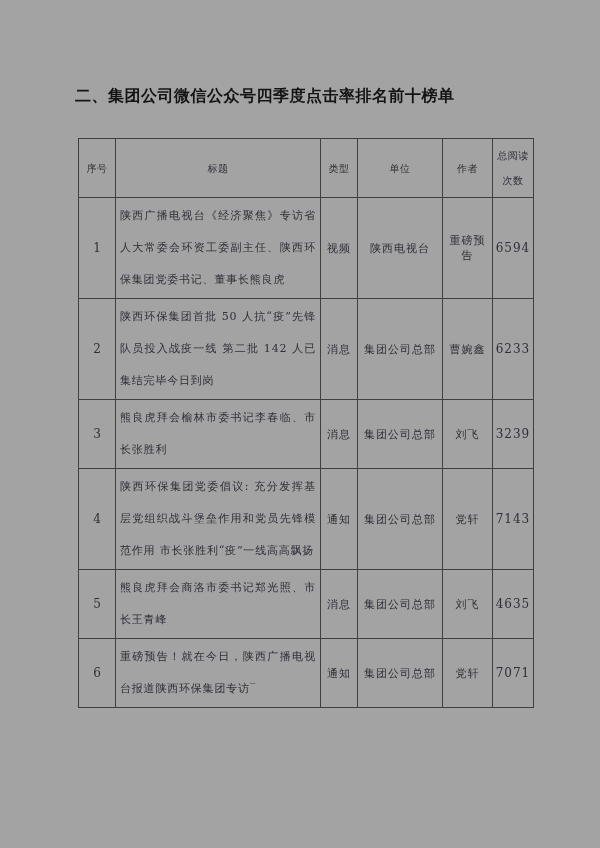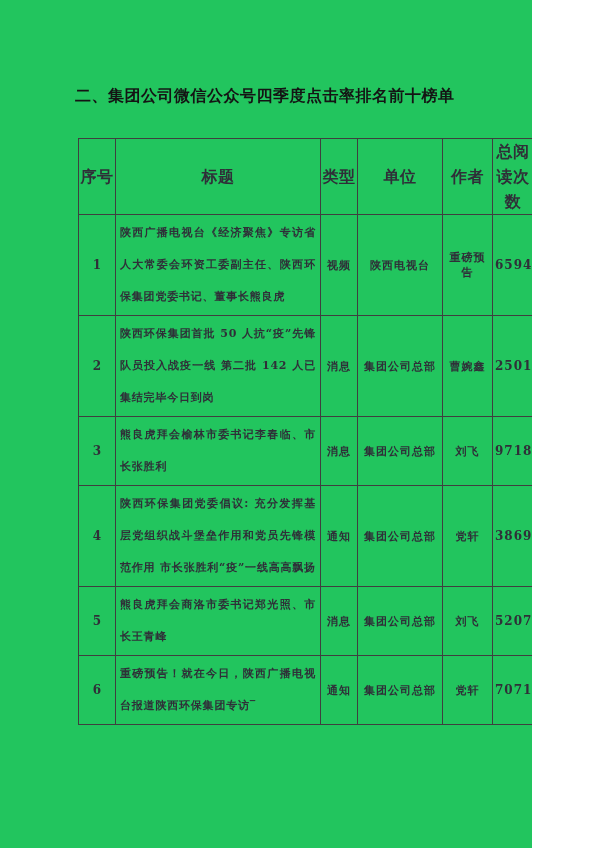--- a/index.html
+++ b/index.html
@@ -3,22 +3,22 @@
 <meta charset="utf-8">
 <style>
   html, body { margin: 0; padding: 0; }
   body {
     width: 600px; height: 848px;
     background: #ffffff;
     font-family: "DejaVu Serif", "Liberation Serif", serif;
   }
   .page {
     position: relative;
-    width: 532px; height: 848px;
-    background: #22c55e;
+    width: 600px; height: 848px;
+    background: #a3a3a3;
     overflow: hidden;
   }
   .doc-title {
     position: absolute;
     left: 75px; top: 86px;
     margin: 0;
     font-family: "DejaVu Sans", "Liberation Sans", sans-serif;
     font-size: 16px;
     font-weight: bold;
     color: #141414;
@@ -29,27 +29,26 @@
     position: absolute;
     left: 78px; top: 138px;
     width: 455px;
     border-collapse: collapse;
     table-layout: fixed;
     color: #2f2f38;
   }
   .rank-table th, .rank-table td {
     border: 1px solid #3f3f3f;
     overflow: hidden;
-    font-weight: bold;
   }
   .rank-table thead th {
     height: 58px;
     padding: 0;
-    font-size: 16px;
-    font-weight: bold;
+    font-size: 10px;
+    font-weight: normal;
     line-height: 25px;
     text-align: center;
     vertical-align: middle;
     letter-spacing: 0.5px;
   }
   .rank-table td {
     font-size: 11px;
     text-align: center;
     vertical-align: middle;
     padding: 2px;
@@ -101,45 +100,45 @@
           <td class="unit-cell">陕西电视台</td>
           <td class="author-cell">重磅预告</td>
           <td class="reads-cell">6594</td>
         </tr>
         <tr>
           <td class="num-cell">2</td>
           <td class="title-cell">陕西环保集团首批 50 人抗“疫”先锋队员投入战疫一线 第二批 142 人已集结完毕今日到岗</td>
           <td class="type-cell">消息</td>
           <td class="unit-cell">集团公司总部</td>
           <td class="author-cell">曹婉鑫</td>
-          <td class="reads-cell">2501</td>
+          <td class="reads-cell">6233</td>
         </tr>
         <tr>
           <td class="num-cell">3</td>
           <td class="title-cell">熊良虎拜会榆林市委书记李春临、市长张胜利</td>
           <td class="type-cell">消息</td>
           <td class="unit-cell">集团公司总部</td>
           <td class="author-cell">刘飞</td>
-          <td class="reads-cell">9718</td>
+          <td class="reads-cell">3239</td>
         </tr>
         <tr>
           <td class="num-cell">4</td>
           <td class="title-cell">陕西环保集团党委倡议: 充分发挥基层党组织战斗堡垒作用和党员先锋模范作用 市长张胜利“疫”一线高高飘扬</td>
           <td class="type-cell">通知</td>
           <td class="unit-cell">集团公司总部</td>
           <td class="author-cell">党轩</td>
-          <td class="reads-cell">3869</td>
+          <td class="reads-cell">7143</td>
         </tr>
         <tr>
           <td class="num-cell">5</td>
           <td class="title-cell">熊良虎拜会商洛市委书记郑光照、市长王青峰</td>
           <td class="type-cell">消息</td>
           <td class="unit-cell">集团公司总部</td>
           <td class="author-cell">刘飞</td>
-          <td class="reads-cell">5207</td>
+          <td class="reads-cell">4635</td>
         </tr>
         <tr>
           <td class="num-cell">6</td>
           <td class="title-cell">重磅预告！就在今日，陕西广播电视台报道陕西环保集团专访‾</td>
           <td class="type-cell">通知</td>
           <td class="unit-cell">集团公司总部</td>
           <td class="author-cell">党轩</td>
           <td class="reads-cell">7071</td>
         </tr>
       </tbody>

